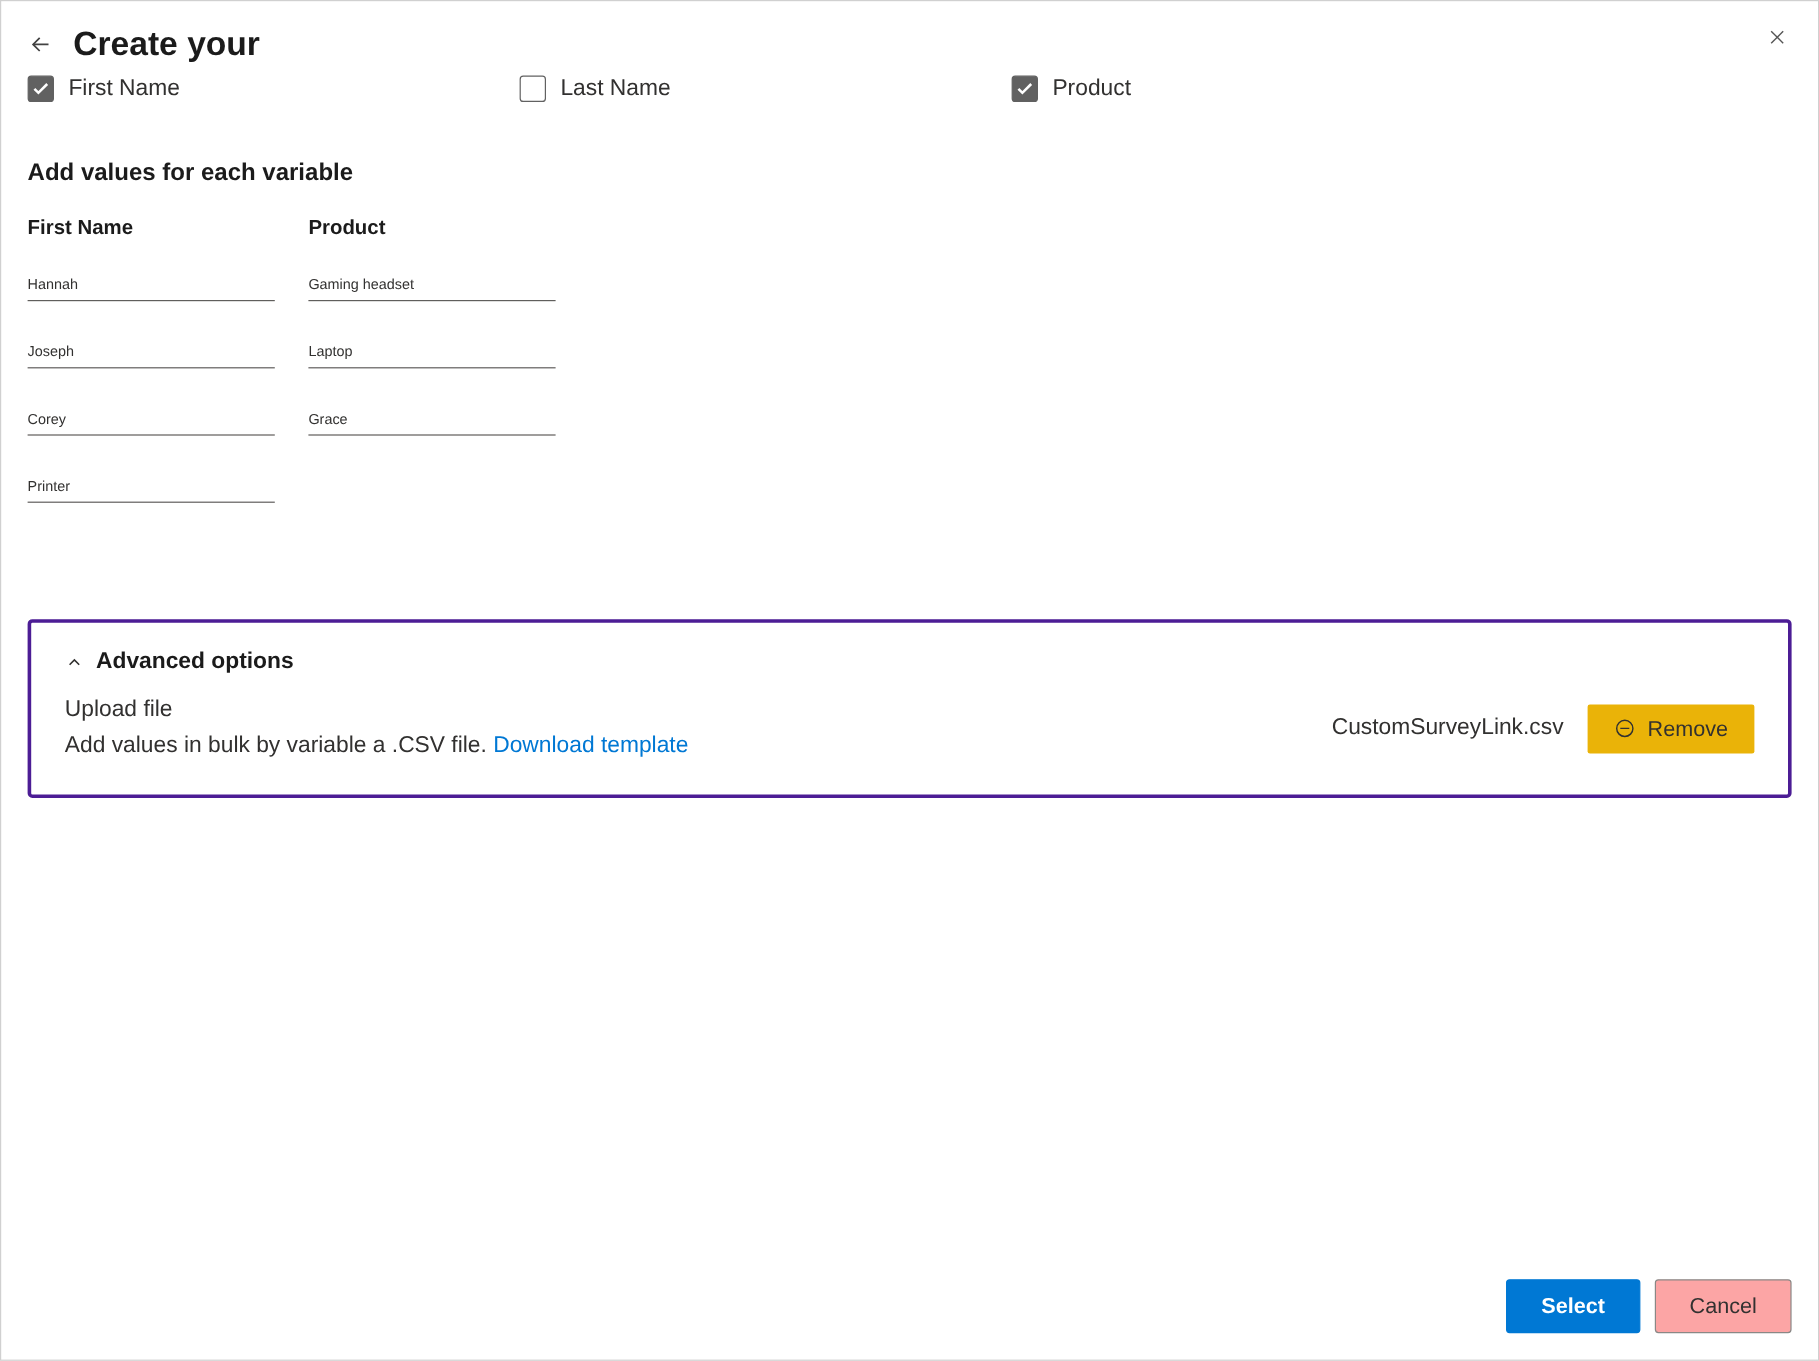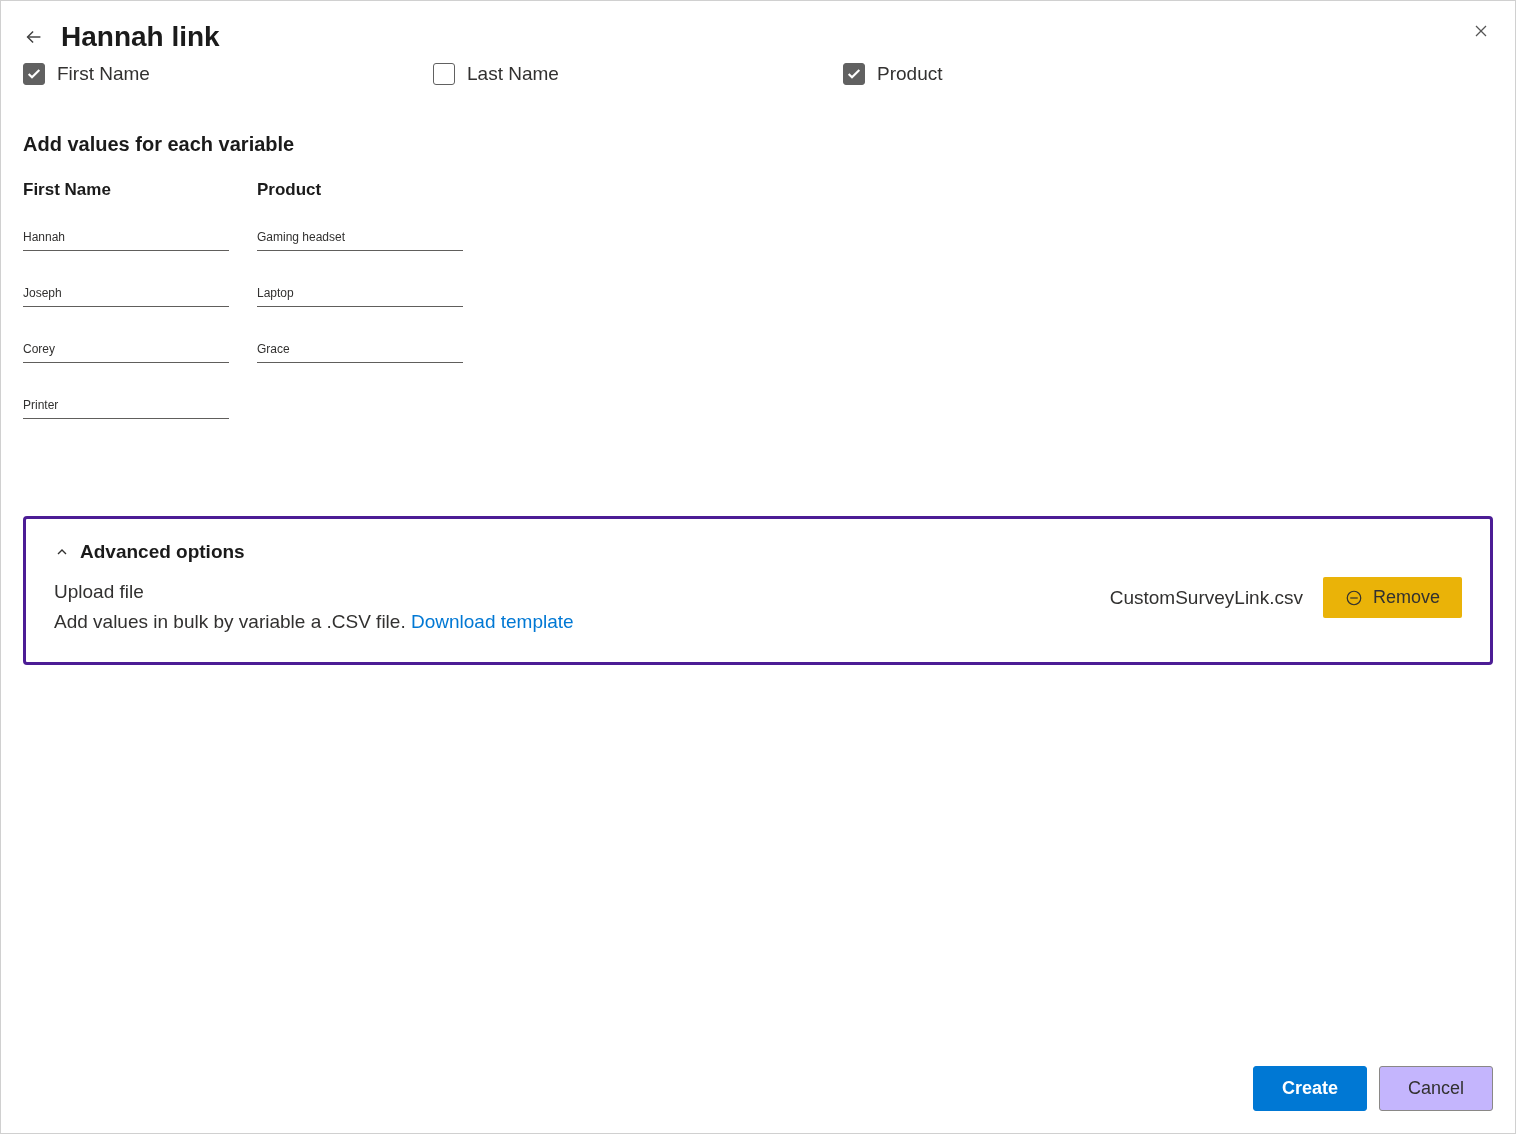--- a/index.html
+++ b/index.html
@@ -148,21 +148,21 @@
       align-items: center;
     }
     .advanced-title {
       font-size: 19px;
       font-weight: 600;
       color: #1b1b1b;
     }
     .advanced-body {
       display: flex;
       justify-content: space-between;
-      align-items: flex-start;
+      align-items: center;
     }
     .upload-desc {
       font-size: 19px;
       color: #323130;
       line-height: 1.6;
     }
     .download-link {
       color: #0078d4;
       cursor: pointer;
     }
@@ -207,36 +207,36 @@
       cursor: pointer;
       min-width: 112px;
     }
     .btn-primary {
       background: #0078d4;
       color: #fff;
       border: 1px solid #0078d4;
       font-weight: 600;
     }
     .btn-secondary {
-      background: #c4b5fd;
+      background: #fca5a5;
       color: #323130;
       border: 1px solid #8a8886;
     }
   </style>
 </head>
 <body>
 
 <div class="header">
   <div class="back-arrow">
     <svg width="22" height="22" viewBox="0 0 24 24" fill="none" stroke="currentColor" stroke-width="1.6">
       <path d="M19 12H5"></path>
         <path d="M11 18l-6-6 6-6"></path>
     </svg>
   </div>
-  <h1 class="page-title">Hannah link</h1>
+  <h1 class="page-title">Create your</h1>
 </div>
 
 <div class="close-button">
   <svg width="20" height="20" viewBox="0 0 24 24" fill="none" stroke="currentColor" stroke-width="1.4">
     <path d="M18 6L6 18"></path>
       <path d="M6 6l12 12"></path>
   </svg>
 </div>
 
 <div class="content">
@@ -309,15 +309,15 @@
             </svg>
           </span>
           <span>Remove</span>
         </button>
       </div>
     </div>
   </div>
 </div>
 
 <div class="footer">
-  <button class="btn btn-primary">Create</button>
+  <button class="btn btn-primary">Select</button>
   <button class="btn btn-secondary">Cancel</button>
 </div>
 
 </body></html>

